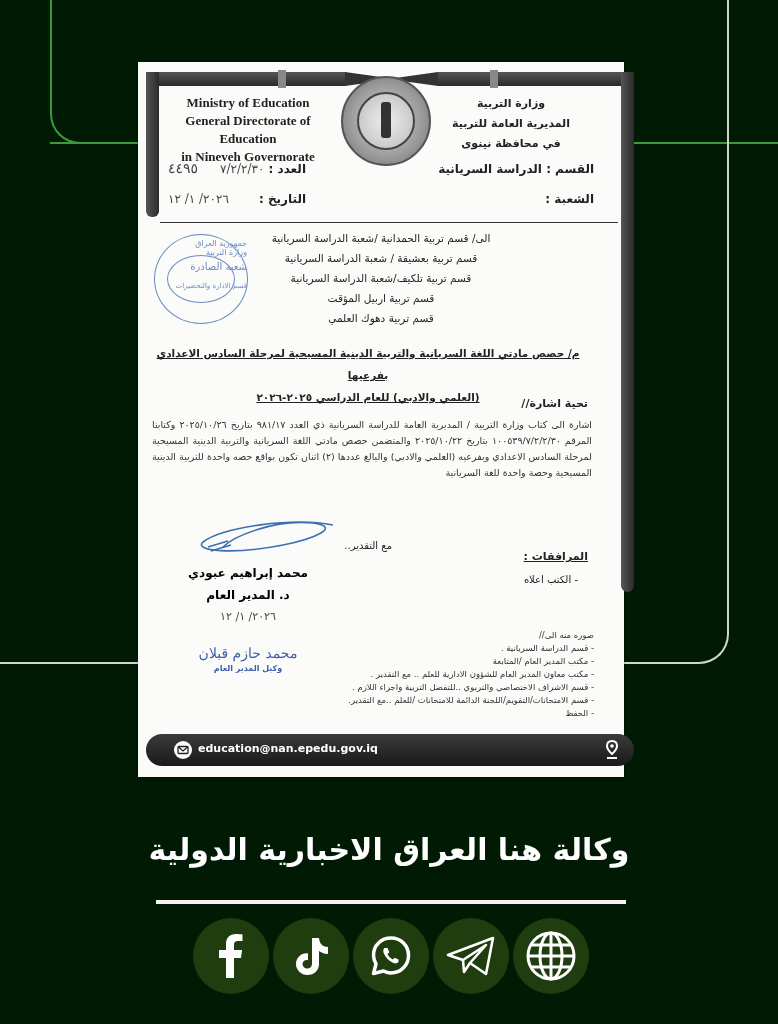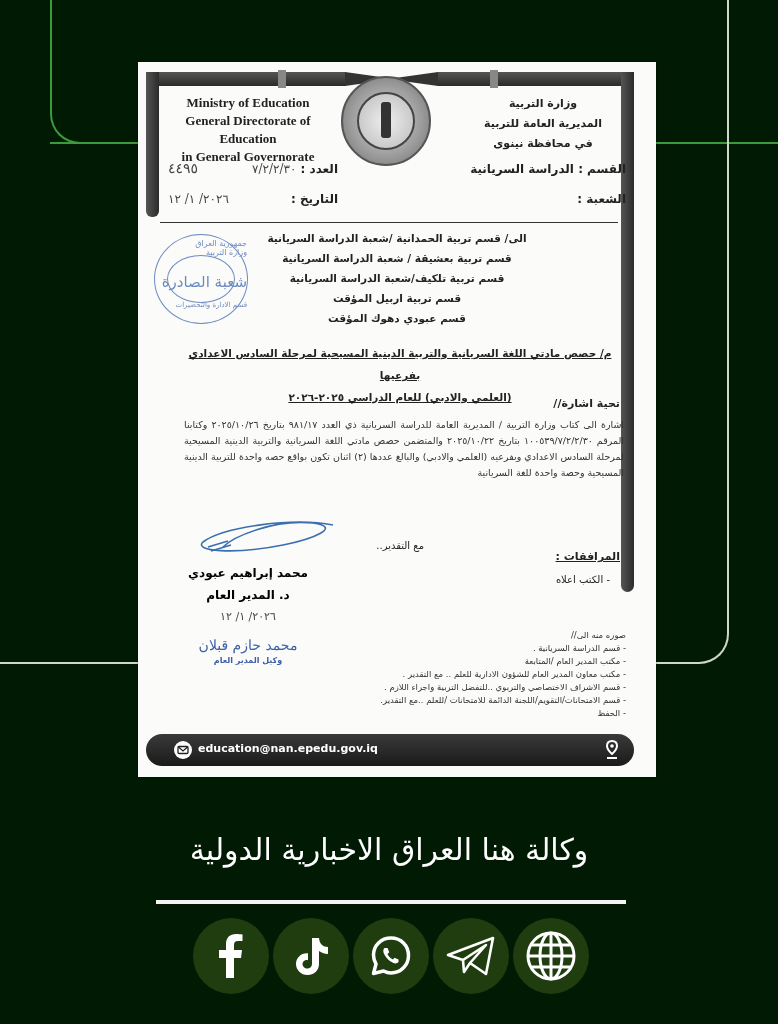--- a/index.html
+++ b/index.html
@@ -1,48 +1,48 @@
 <!DOCTYPE html>
 <html><head>
 <meta charset="utf-8">
 <style>
   html,body{margin:0;padding:0;}
   body{width:778px;height:1024px;background:#011a04;position:relative;overflow:hidden;font-family:"DejaVu Sans",sans-serif;}
   .deco{position:absolute;pointer-events:none;}
   .deco-green{left:50px;top:-20px;width:700px;height:162px;border:2px solid #3c9a3a;border-top:none;border-right:none;border-radius:0 0 0 30px;}
   .deco-green-line{left:50px;top:142px;width:728px;height:0;border-top:2px solid #3c9a3a;}
   .deco-white{left:-10px;top:-20px;width:737px;height:682px;border:2px solid #cfd8c8;border-top:none;border-left:none;border-radius:0 0 30px 0;}
-  .doc{position:absolute;left:138px;top:62px;width:486px;height:715px;background:#fbfbf9;box-shadow:0 0 2px rgba(0,0,0,.4);padding-left:32px;}
+  .doc{position:absolute;left:138px;top:62px;width:486px;height:715px;background:#fbfbf9;box-shadow:0 0 2px rgba(0,0,0,.4);}
   .frame-top-left{position:absolute;left:8px;top:10px;width:200px;height:14px;background:linear-gradient(#555,#2b2b2b);}
   .frame-left{position:absolute;left:8px;top:10px;width:13px;height:145px;background:linear-gradient(90deg,#555,#2b2b2b);border-radius:0 0 6px 6px;}
   .frame-top-right{position:absolute;left:300px;top:10px;width:196px;height:14px;background:linear-gradient(#555,#2b2b2b);}
   .frame-right{position:absolute;left:483px;top:10px;width:13px;height:520px;background:linear-gradient(90deg,#555,#2b2b2b);border-radius:0 0 7px 7px;}
   .pen-tip-l{position:absolute;left:207px;top:10px;width:0;height:0;border-top:7px solid transparent;border-bottom:7px solid transparent;border-left:50px solid #333;}
   .pen-tip-r{position:absolute;left:250px;top:10px;width:0;height:0;border-top:7px solid transparent;border-bottom:7px solid transparent;border-right:50px solid #333;}
   .ring{position:absolute;top:8px;width:8px;height:18px;background:#888;}
   .hdr-en{position:absolute;left:20px;top:32px;width:180px;text-align:center;font-family:"Liberation Serif",serif;font-weight:bold;font-size:13px;line-height:18px;color:#222;}
   .hdr-ar{position:absolute;right:28px;top:32px;width:170px;text-align:center;direction:rtl;font-weight:bold;font-size:11px;line-height:20px;color:#222;}
   .emblem{position:absolute;left:203px;top:14px;width:86px;height:86px;border-radius:50%;background:radial-gradient(circle,#d9d9d9 0%,#9a9a9a 60%,#6a6a6a 100%);border:2px solid #555;}
   .emblem-inner{position:absolute;left:14px;top:14px;width:54px;height:54px;border-radius:50%;border:2px solid #444;background:radial-gradient(circle,#eee,#bbb);}
   .palm{position:absolute;left:22px;top:8px;width:10px;height:36px;background:#333;border-radius:3px;}
   .row{position:absolute;direction:rtl;font-weight:bold;font-size:11px;color:#222;white-space:nowrap;}
   .hand{font-family:"DejaVu Serif",serif;font-weight:normal;color:#444;}
   .rule{position:absolute;left:22px;top:160px;width:458px;border-top:1.5px solid #333;}
-  .addr{position:absolute;right:0;width:100%;text-align:center;direction:rtl;font-weight:bold;font-size:10.5px;line-height:20px;color:#222;}
+  .addr{position:absolute;right:0;width:100%;text-align:center;direction:rtl;font-weight:normal;font-size:10.5px;line-height:20px;color:#222;}
   .stamp{position:absolute;left:16px;top:172px;width:92px;height:88px;border-radius:50%;border:1.5px solid #6d8bc2;color:#6d8bc2;font-size:8px;text-align:right;direction:rtl;}
   .stamp-inner{position:absolute;left:12px;top:20px;width:66px;height:46px;border-radius:50%;border:1px solid #6d8bc2;}
   .subject{position:absolute;right:36px;top:280px;width:440px;direction:rtl;text-align:center;font-weight:bold;font-size:10.5px;line-height:22px;color:#222;}
   .subject span{text-decoration:underline;}
   .body-text{position:absolute;right:32px;top:355px;width:440px;direction:rtl;text-align:justify;font-size:9.5px;line-height:16px;color:#333;}
   .greeting{position:absolute;right:36px;top:335px;direction:rtl;font-weight:bold;font-size:11px;color:#222;}
   .sig-block{position:absolute;left:40px;top:500px;width:140px;direction:rtl;text-align:center;}
   .sig-scribble{position:absolute;left:55px;top:455px;width:150px;height:40px;}
   .cc{position:absolute;right:30px;top:567px;width:330px;direction:rtl;font-size:8.5px;line-height:13px;color:#333;}
   .footer-bar{position:absolute;left:8px;top:672px;width:488px;height:32px;border-radius:16px;background:linear-gradient(#3a3a3a,#1a1a1a);}
-  .title-band{position:absolute;left:0;width:778px;top:832px;text-align:center;direction:rtl;color:#fff;font-size:30px;font-weight:normal;}
+  .title-band{position:absolute;left:0;width:778px;top:832px;text-align:center;direction:rtl;color:#fff;font-size:30px;font-weight:bold;}
   .title-rule{position:absolute;left:156px;top:900px;width:470px;height:4px;background:#f5f5f5;}
   .social{position:absolute;top:918px;width:76px;height:76px;border-radius:50%;background:#1f3d0e;display:flex;align-items:center;justify-content:center;}
 </style>
 </head>
 <body>
 
 <div class="deco deco-green"></div>
 <div class="deco deco-green-line"></div>
 <div class="deco deco-white"></div>
 
@@ -52,21 +52,21 @@
   <div class="frame-top-right"></div>
   <div class="frame-right"></div>
   <div class="pen-tip-l"></div>
   <div class="pen-tip-r"></div>
   <div class="ring" style="left:140px"></div>
   <div class="ring" style="left:352px"></div>
 
   <div class="hdr-en">
     <div>Ministry of Education</div>
     <div>General Directorate of Education</div>
-    <div>in General Governorate</div>
+    <div>in Nineveh Governorate</div>
   </div>
 
   <div class="emblem">
     <div class="emblem-inner">
         <div class="palm"></div>
       </div>
   </div>
 
   <div class="hdr-ar">
     <div>وزارة التربية</div>
@@ -91,28 +91,28 @@
   </div>
   <div class="row hand" style="left:30px;top:130px;font-size:12px">٢٠٢٦/ ١/ ١٢</div>
 
   <div class="rule"></div>
 
   <div class="addr" style="top:166px">
     <div>الى/ قسم تربية الحمدانية /شعبة الدراسة السريانية</div>
     <div>قسم تربية بعشيقة / شعبة الدراسة السريانية</div>
     <div>قسم تربية تلكيف/شعبة الدراسة السريانية</div>
     <div>قسم تربية اربيل المؤقت</div>
-    <div>قسم عبودي دهوك المؤقت</div>
+    <div>قسم تربية دهوك العلمي</div>
   </div>
 
   <div class="stamp">
     <div style="margin-top:4px">جمهورية العراق</div>
     <div>وزارة التربية</div>
     <div class="stamp-inner"></div>
-    <div style="margin-top:16px;font-size:15px">شعبة الصادرة</div>
+    <div style="margin-top:4px;font-size:10px">شعبة الصادرة</div>
     <div style="margin-top:10px;font-size:7px">قسم الادارة والتحضيرات</div>
   </div>
 
   <div class="subject">
     <div><span>م/ حصص مادتي اللغة السريانية والتربية الدينية المسيحية لمرحلة السادس الاعدادي بفرعيها</span></div>
     <div><span>(العلمي والادبي) للعام الدراسي ٢٠٢٥-٢٠٢٦</span></div>
   </div>
 
   <div class="greeting">تحية اشارة//</div>
 
@@ -125,21 +125,21 @@
     <path d="M15 30 l20 -6 M18 34 l20 -6" stroke="#3b6fb0" stroke-width="1.6"></path>
   </svg>
 
   <div class="row" style="right:36px;top:488px;text-decoration:underline">المرافقات :</div>
   <div class="row" style="right:46px;top:512px;font-weight:normal;font-size:10px">- <span>الكتب اعلاه</span></div>
 
   <div class="sig-block">
     <div style="font-weight:bold;font-size:12px;line-height:22px">محمد إبراهيم عبودي</div>
     <div style="font-weight:bold;font-size:12px;line-height:22px">د. المدير العام</div>
     <div class="hand" style="font-size:11px;line-height:22px">٢٠٢٦/ ١/ ١٢</div>
-    <div style="font-family:'DejaVu Serif',serif;font-size:14px;color:#3d5ea8;line-height:22px;margin-top:6px">محمد حازم قبلان</div>
+    <div style="font-family:'DejaVu Serif',serif;font-size:14px;color:#3d5ea8;line-height:22px;margin-top:14px">محمد حازم قبلان</div>
     <div style="font-size:8px;color:#3d5ea8;font-weight:bold">وكيل المدير العام</div>
   </div>
 
   <div class="cc">
     <div>صوره منه الى//</div>
     <div>- قسم الدراسة السريانية .</div>
     <div>- مكتب المدير العام /المتابعة</div>
     <div>- مكتب معاون المدير العام للشؤون الادارية للعلم .. مع التقدير .</div>
     <div>- قسم الاشراف الاختصاصي والتربوي ..للتفضل التربية واجراء اللازم .</div>
     <div>- قسم الامتحانات/التقويم/اللجنة الدائمة للامتحانات /للعلم ..مع التقدير.</div>

